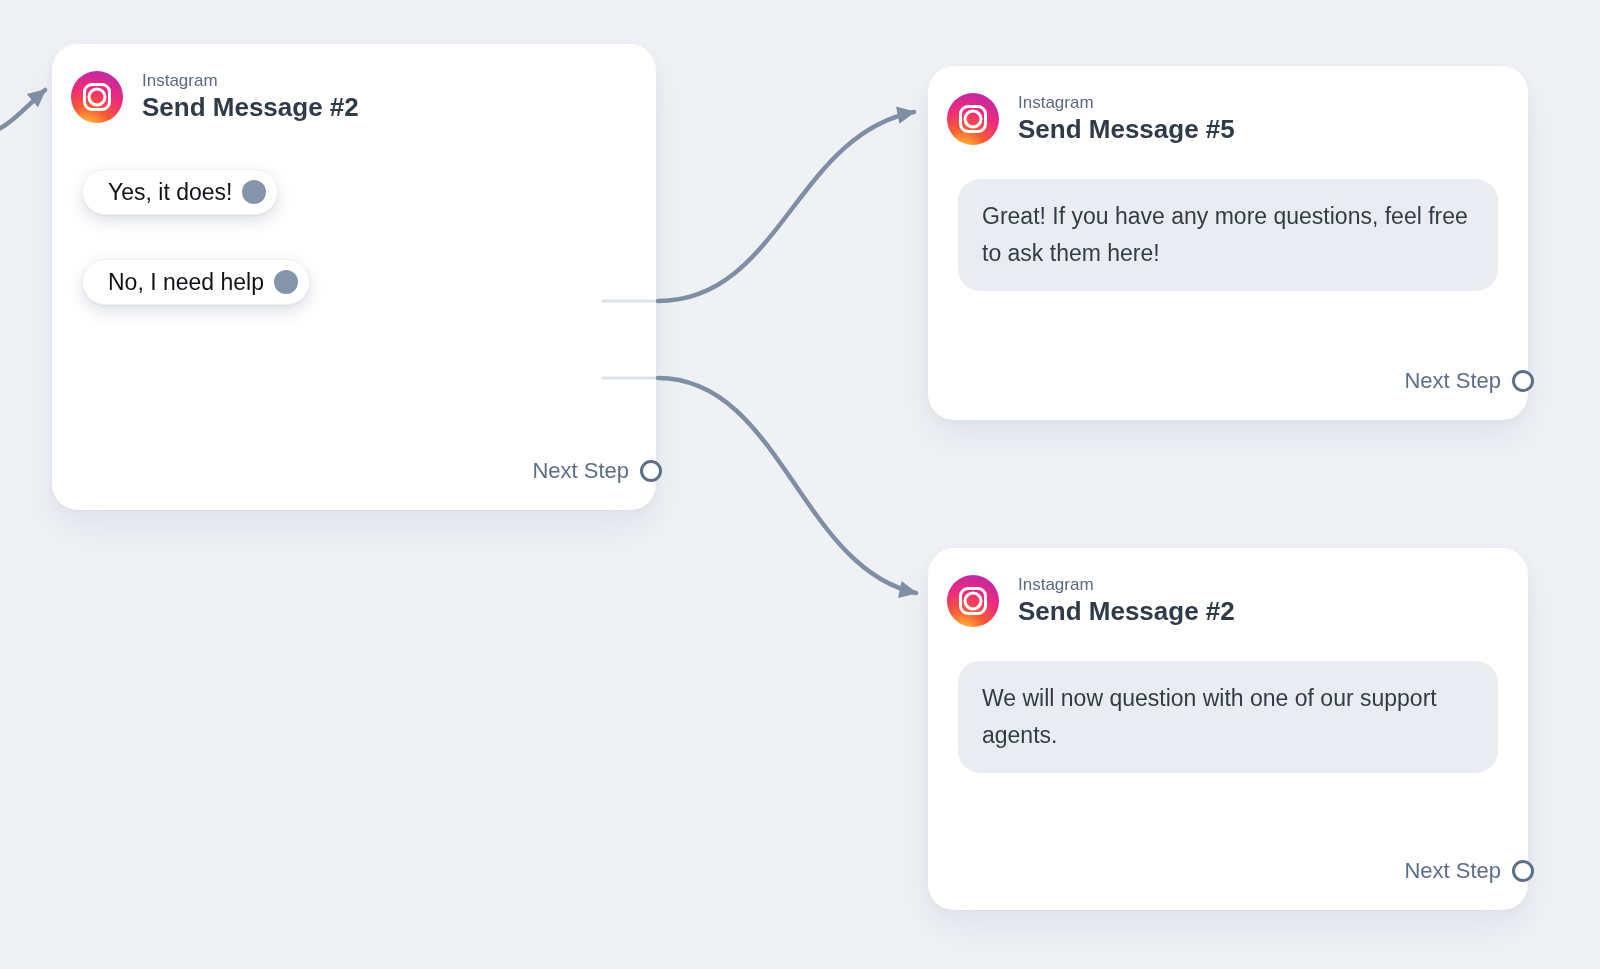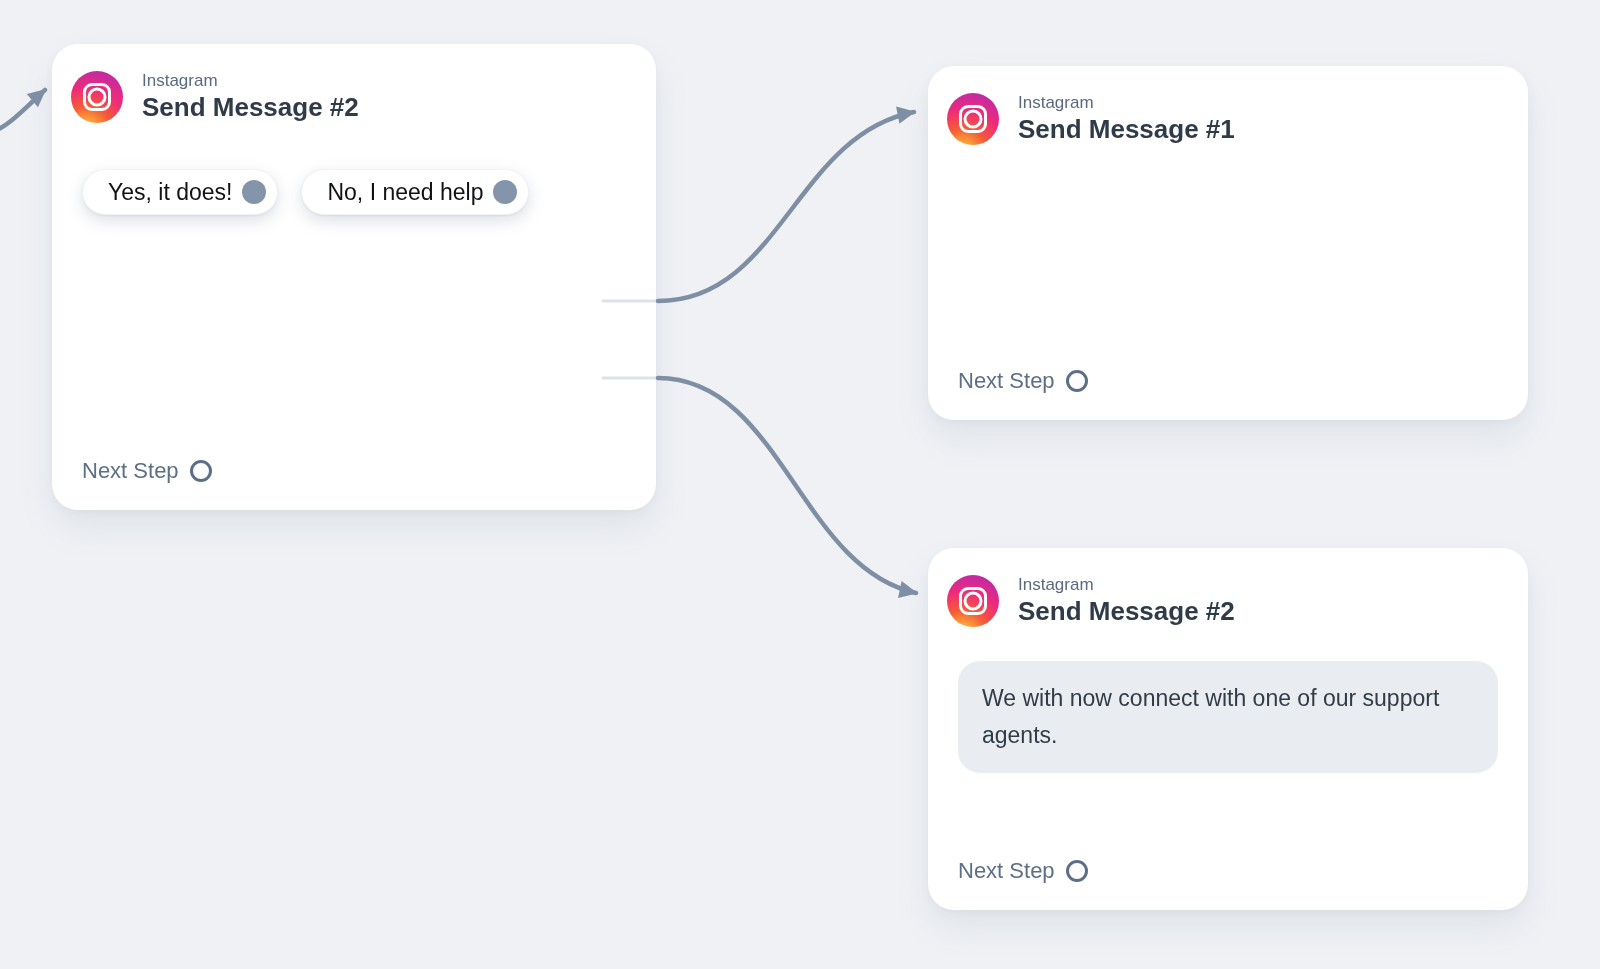--- a/index.html
+++ b/index.html
@@ -33,30 +33,30 @@
   .ig-flash{position:absolute;width:5px;height:5px;background:#fff;border-radius:50%;right:3px;top:3px;}
   .head-text{display:flex;flex-direction:column;}
   .channel{font-size:17px;line-height:20px;color:var(--channel-label,#5a6a81);}
   .title{font-size:26px;line-height:31px;font-weight:600;color:var(--title-color,#303b49);margin-top:1px;}
 
   .bubble{
     margin-top:34px;background:var(--bubble,#e9edf2);border-radius:22px;
     padding:19px 24px;font-size:23px;line-height:37px;color:var(--bubble-text,#333c46);
   }
 
-  .pills{margin-top:46px;display:flex;flex-direction:row;align-items:center;gap:23px;}
+  .pills{margin-top:46px;display:flex;flex-direction:column;align-items:flex-start;gap:44px;}
   .pill{
     box-sizing:border-box;height:46px;display:flex;align-items:center;gap:10px;
     background:var(--card,#fff);border:1px solid #eef1f5;border-radius:23px;
     padding:0 11px 0 25px;font-size:23px;color:var(--pill-text,#0f1317);
     box-shadow:0 1px 2px rgba(15,23,42,.05),0 6px 16px rgba(100,116,139,.22);
   }
   .port-dot{width:24px;height:24px;border-radius:50%;background:var(--port-dot,#8495ab);flex:none;}
 
-  .next-row{margin-top:auto;display:flex;align-items:center;justify-content:flex-start;gap:11px;margin-right:-36px;}
+  .next-row{margin-top:auto;display:flex;align-items:center;justify-content:flex-end;gap:11px;margin-right:-36px;}
   .next-label{font-size:22px;color:var(--next-step,#5c6f87);}
   .next-port{
     box-sizing:border-box;width:22px;height:22px;border-radius:50%;flex:none;
     border:3px solid var(--next-step,#5c6f87);background:var(--card,#fff);
   }
 
   #wires{position:absolute;left:0;top:0;z-index:5;pointer-events:none;}
 </style>
 </head>
 <body>
@@ -93,42 +93,43 @@
 
   <div class="card" id="card2">
     <div class="header">
       <div class="ig-icon" style="background: radial-gradient(circle at 30% 115%, rgb(255, 214, 118) 0%, rgb(252, 163, 56) 15%, rgb(246, 90, 55) 35%, rgb(238, 42, 123) 62%, rgb(195, 42, 163) 86%, rgb(173, 43, 178) 100%);">
         <div class="ig-cam"></div>
         <div class="ig-lens"></div>
         <div class="ig-flash"></div>
       </div>
       <div class="head-text">
         <div class="channel">Instagram</div>
-        <div class="title">Send Message #1</div>
+        <div class="title">Send Message #5</div>
       </div>
     </div>
+    <div class="bubble">Great! If you have any more questions, feel free to ask them here!</div>
     <div class="next-row">
       <span class="next-label">Next Step</span>
       <span class="next-port"></span>
     </div>
   </div>
 
   <div class="card" id="card3">
     <div class="header">
       <div class="ig-icon" style="background: radial-gradient(circle at 30% 115%, rgb(255, 214, 118) 0%, rgb(252, 163, 56) 15%, rgb(246, 90, 55) 35%, rgb(238, 42, 123) 62%, rgb(195, 42, 163) 86%, rgb(173, 43, 178) 100%);">
         <div class="ig-cam"></div>
         <div class="ig-lens"></div>
         <div class="ig-flash"></div>
       </div>
       <div class="head-text">
         <div class="channel">Instagram</div>
         <div class="title">Send Message #2</div>
       </div>
     </div>
-    <div class="bubble">We with now connect with one of our support agents.</div>
+    <div class="bubble">We will now question with one of our support agents.</div>
     <div class="next-row">
       <span class="next-label">Next Step</span>
       <span class="next-port"></span>
     </div>
   </div>
 
   <svg id="wires" width="1600" height="969" viewBox="0 0 1600 969">
     <defs>
       <marker id="arw" viewBox="0 0 10 10" refX="8.6" refY="5" markerWidth="4.6" markerHeight="4.6" orient="auto-start-reverse">
         <path d="M0.6,0.8 L9.4,5 L0.6,9.2 Z" fill="#7e8fa5"></path>

